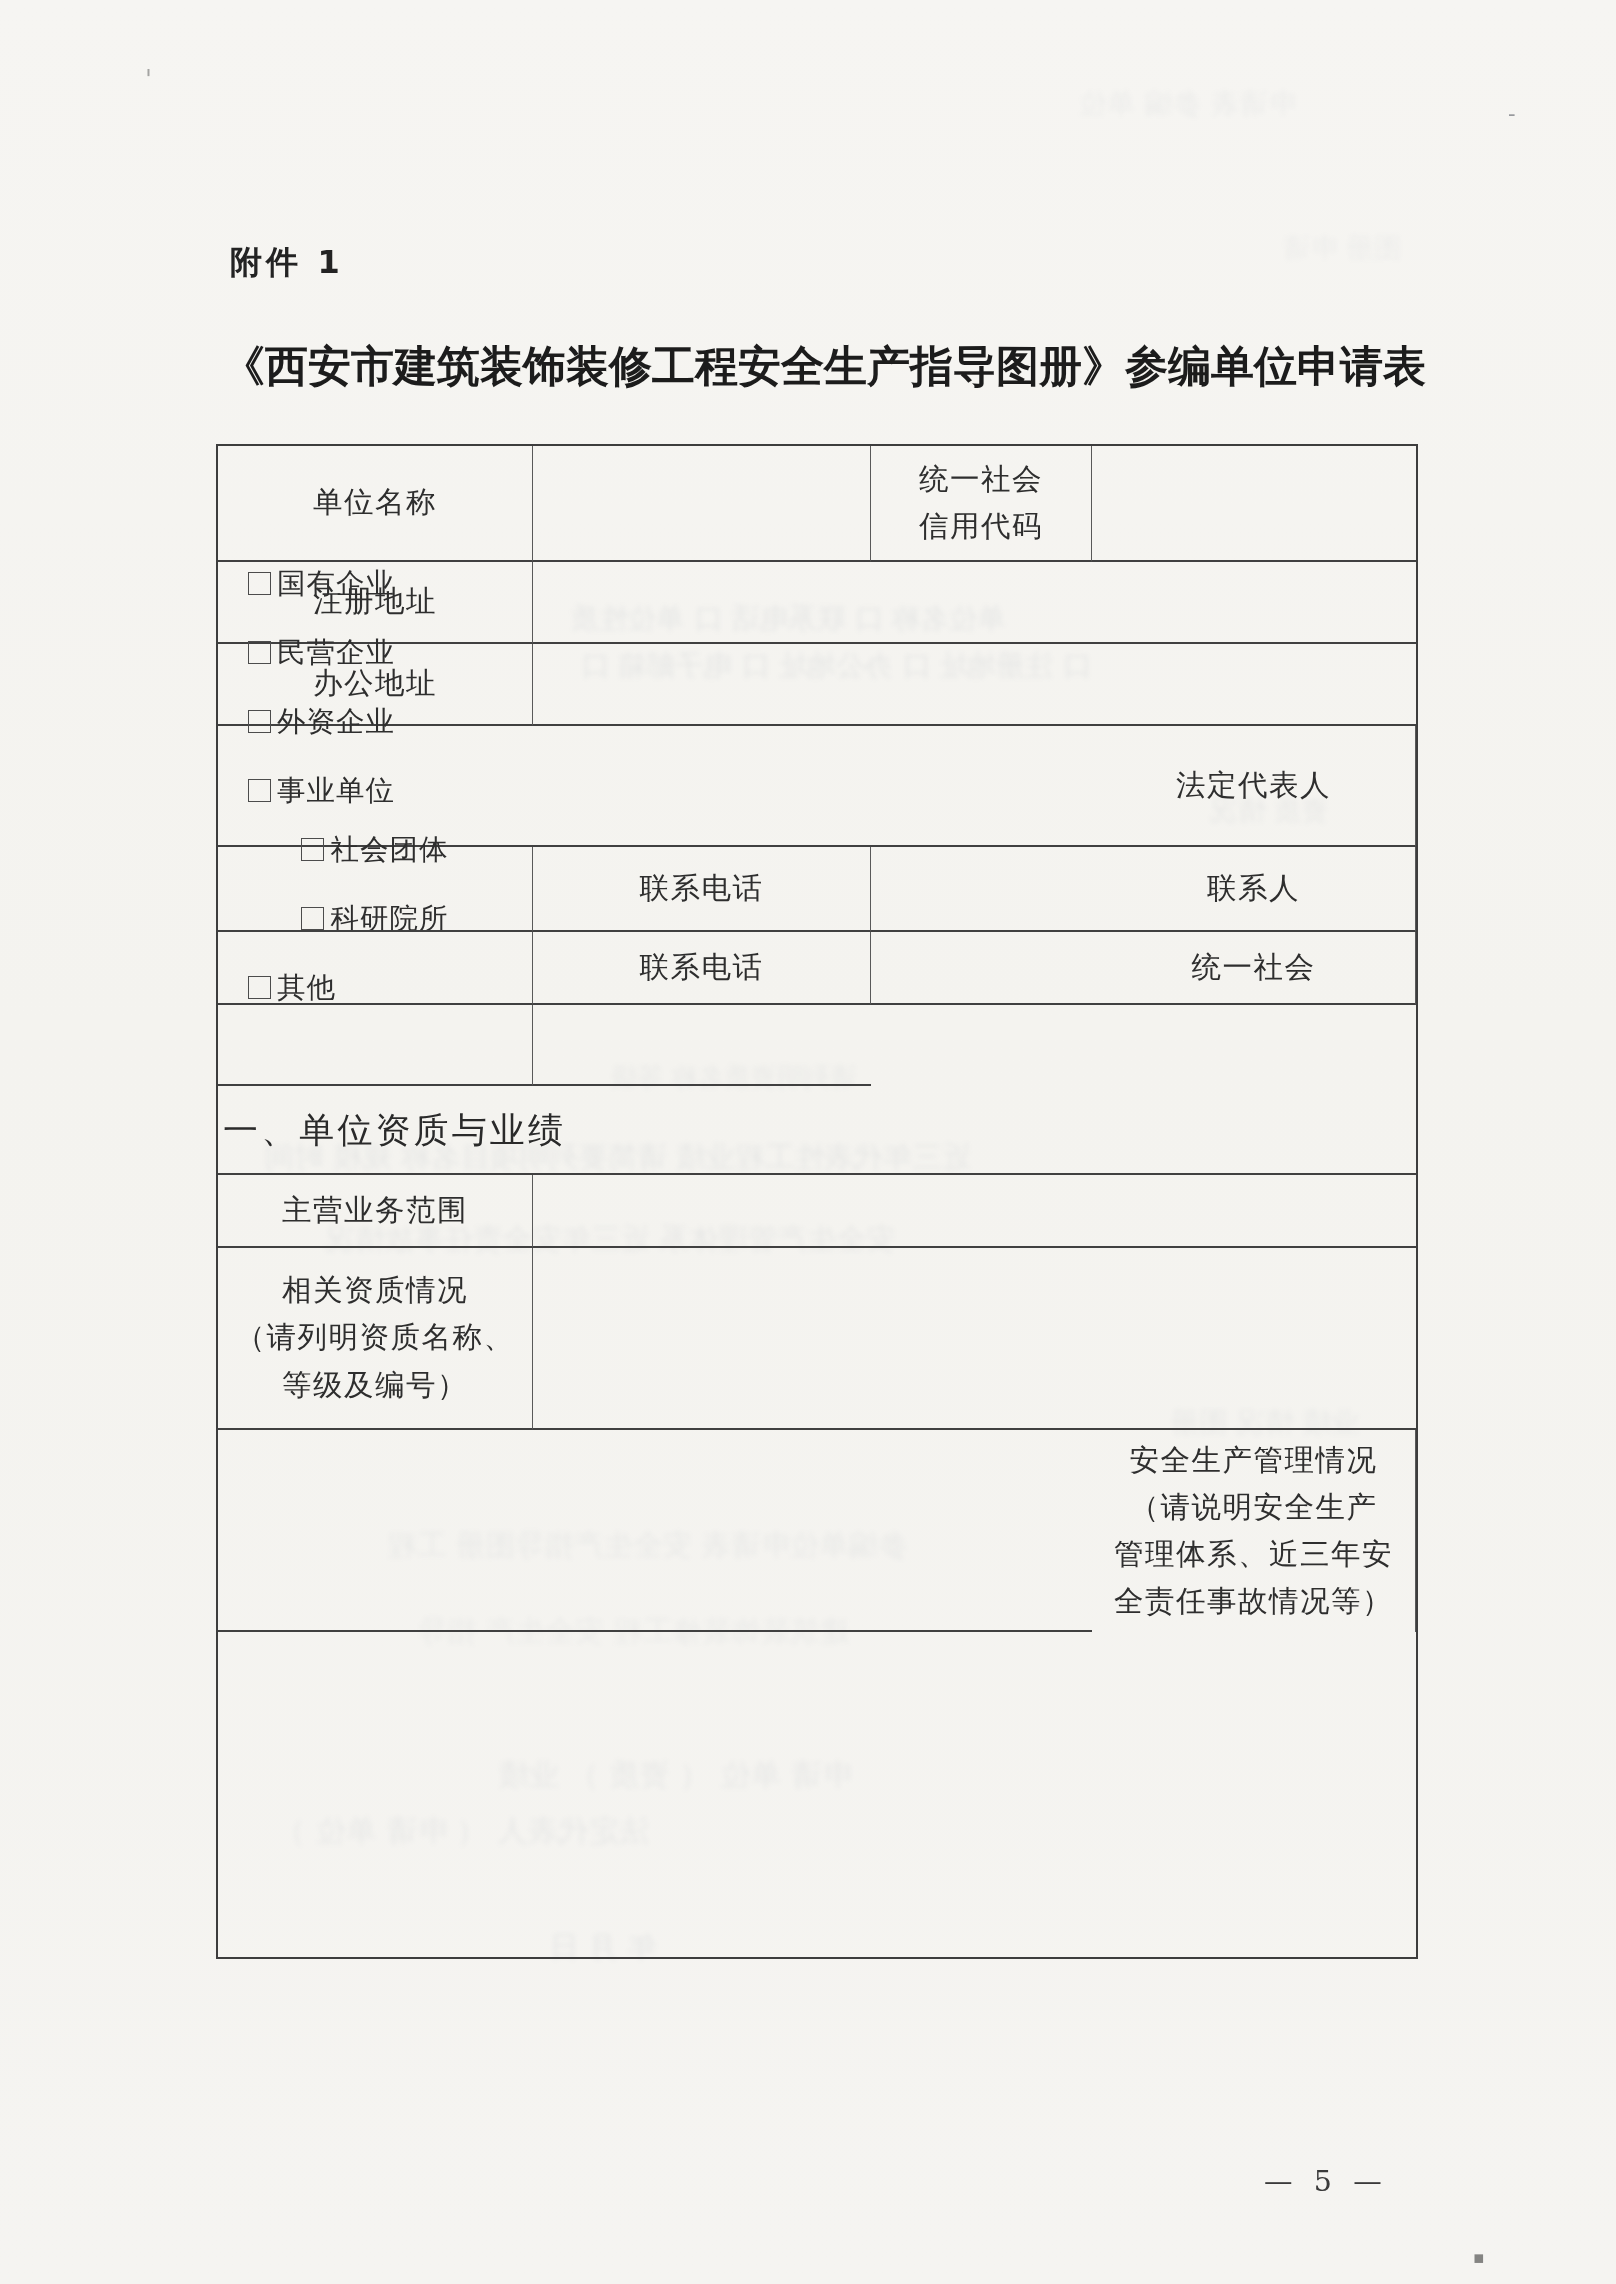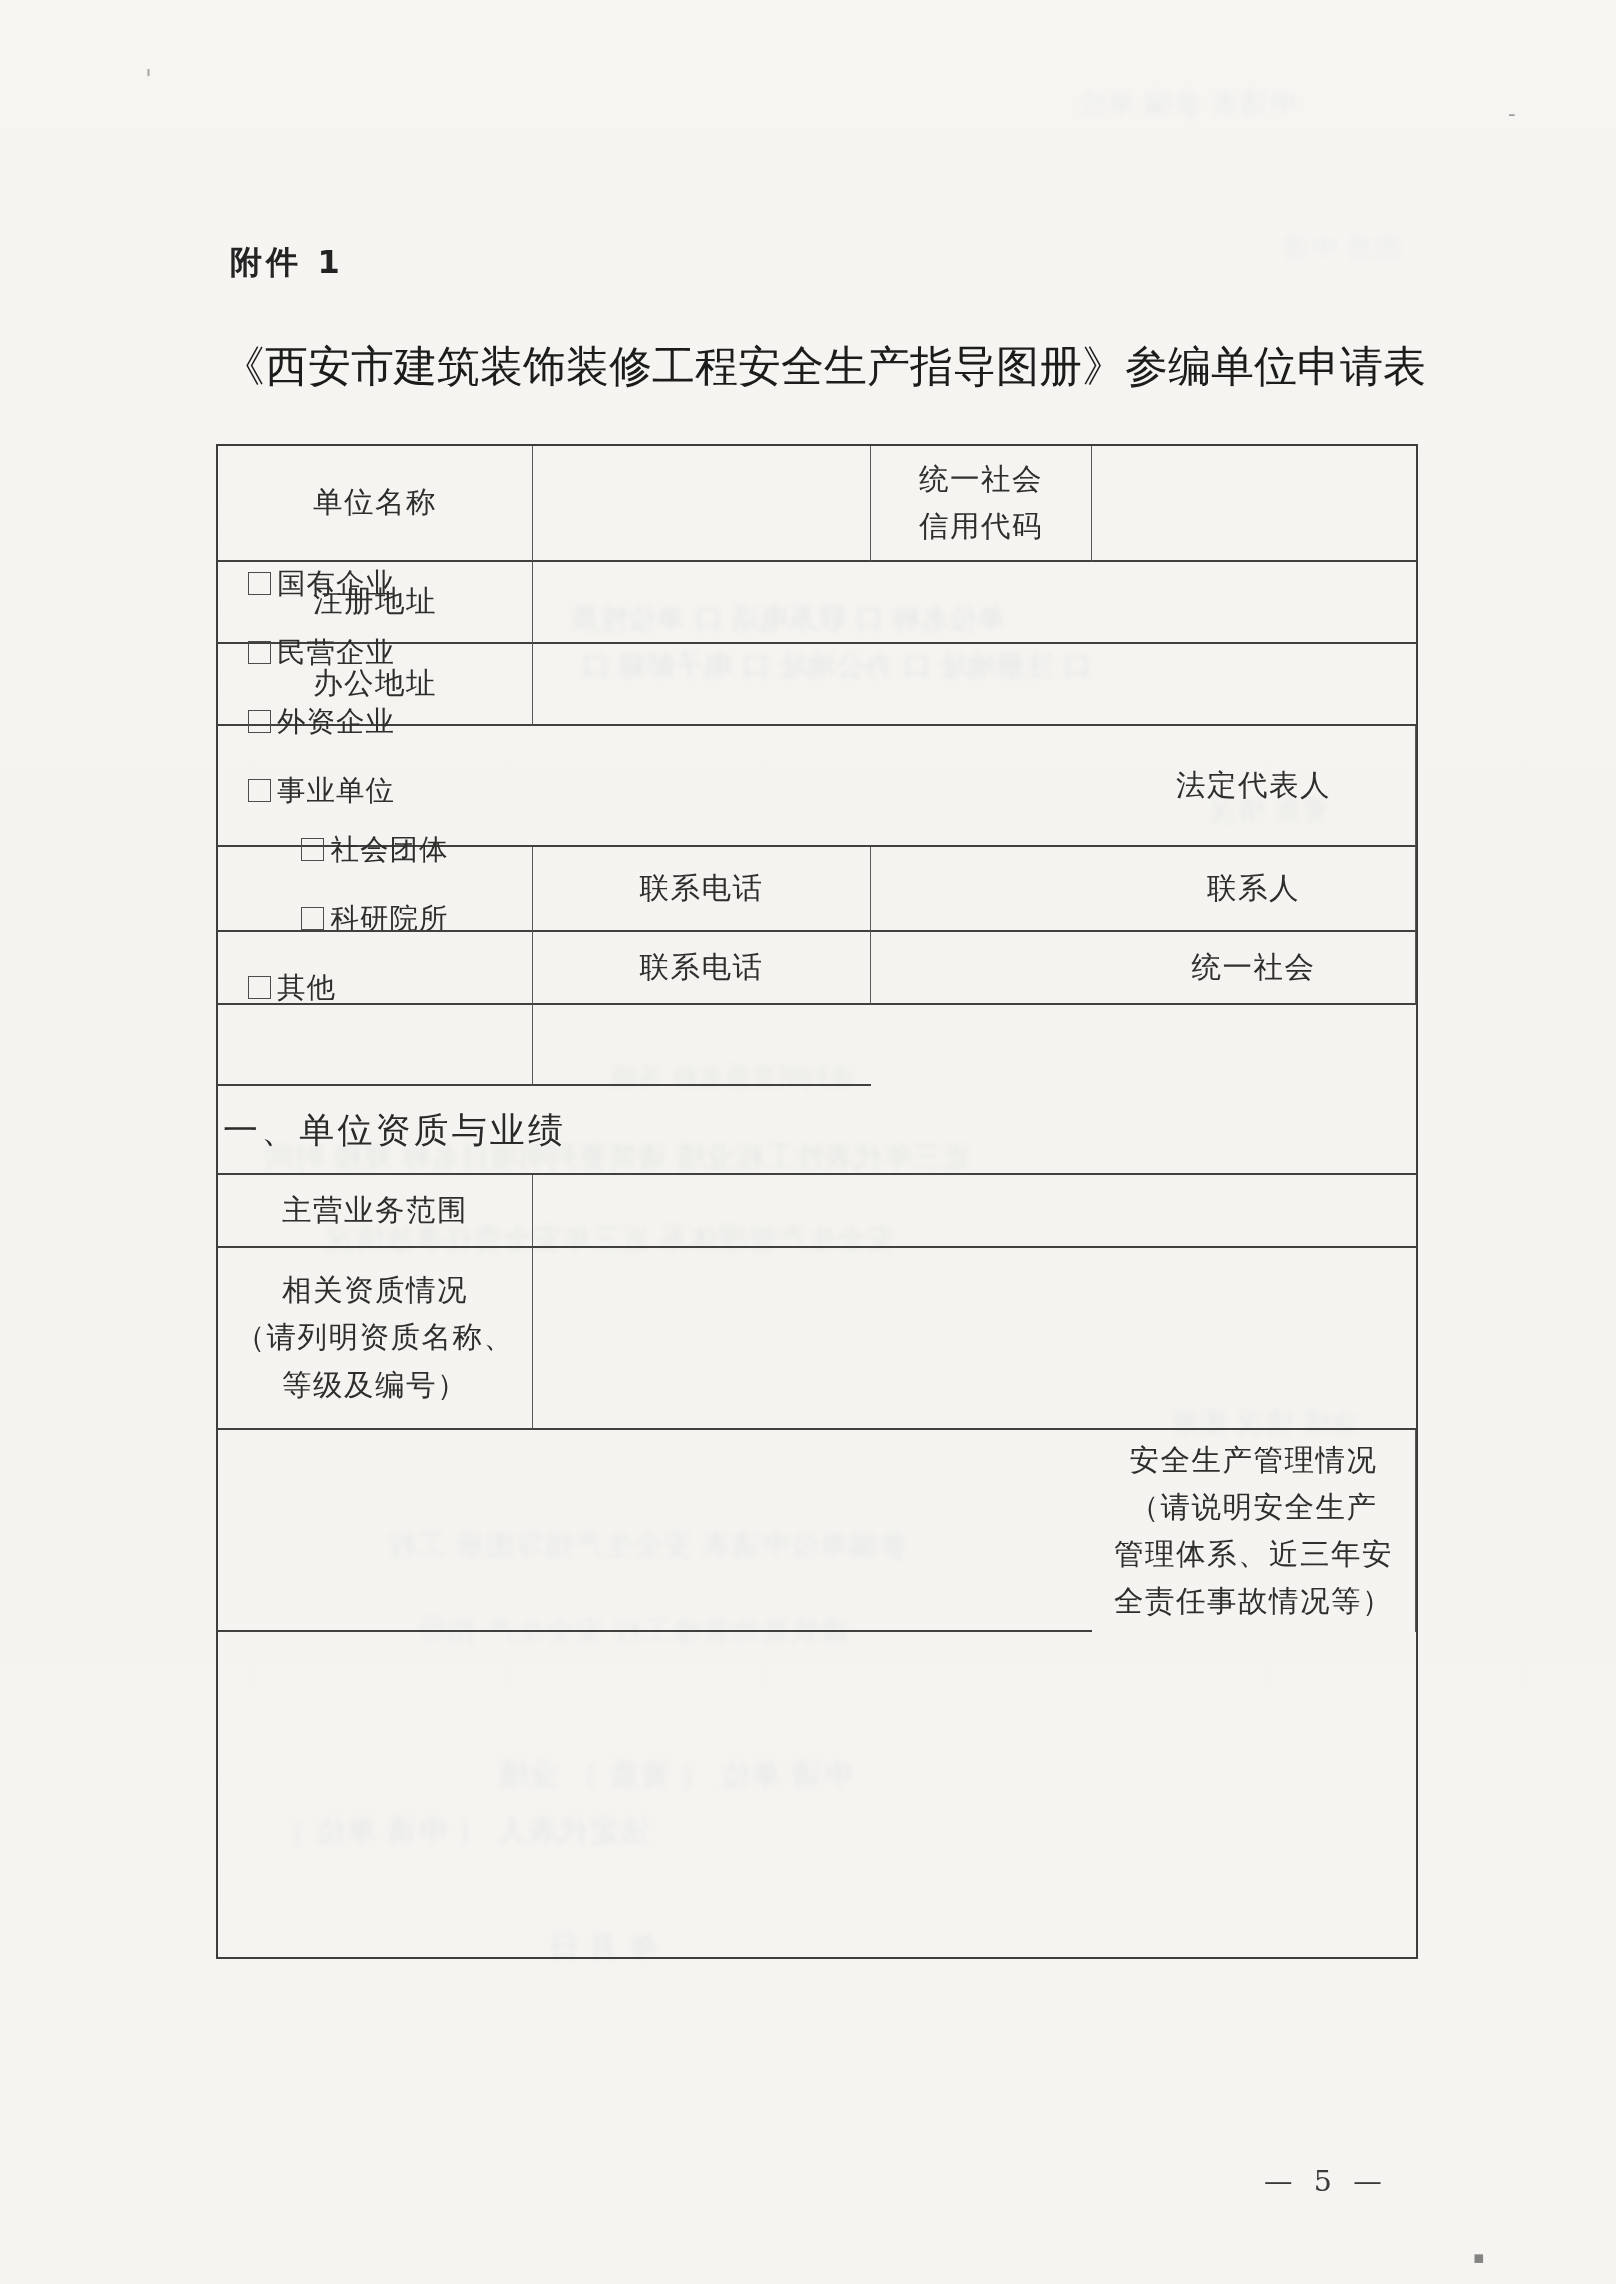--- a/index.html
+++ b/index.html
@@ -14,21 +14,21 @@
 
   
   .attachment {
     position:absolute; left:230px; top:241px;
     font-family:"DejaVu Sans","Liberation Sans",sans-serif;
     font-size:32px; font-weight:600; letter-spacing:4.1px; color:#232323;
   }
   .doc-title {
     position:absolute; left:222px; top:338px; margin:0;
     font-family:"DejaVu Sans","Liberation Sans",sans-serif;
-    font-size:43px; font-weight:400; letter-spacing:0px;
+    font-size:43px; font-weight:700; letter-spacing:0px;
     color:#1c1c1c; white-space:nowrap;
   }
 
   
   #artifacts { position:absolute; left:0; top:0; width:100%; height:100%; pointer-events:none; }
   .artifact {
     position:absolute; white-space:nowrap;
     color:#7e8a99; transform:scaleX(-1); filter:blur(2.5px);
     font-family:"DejaVu Serif","Liberation Serif",serif;
   }

